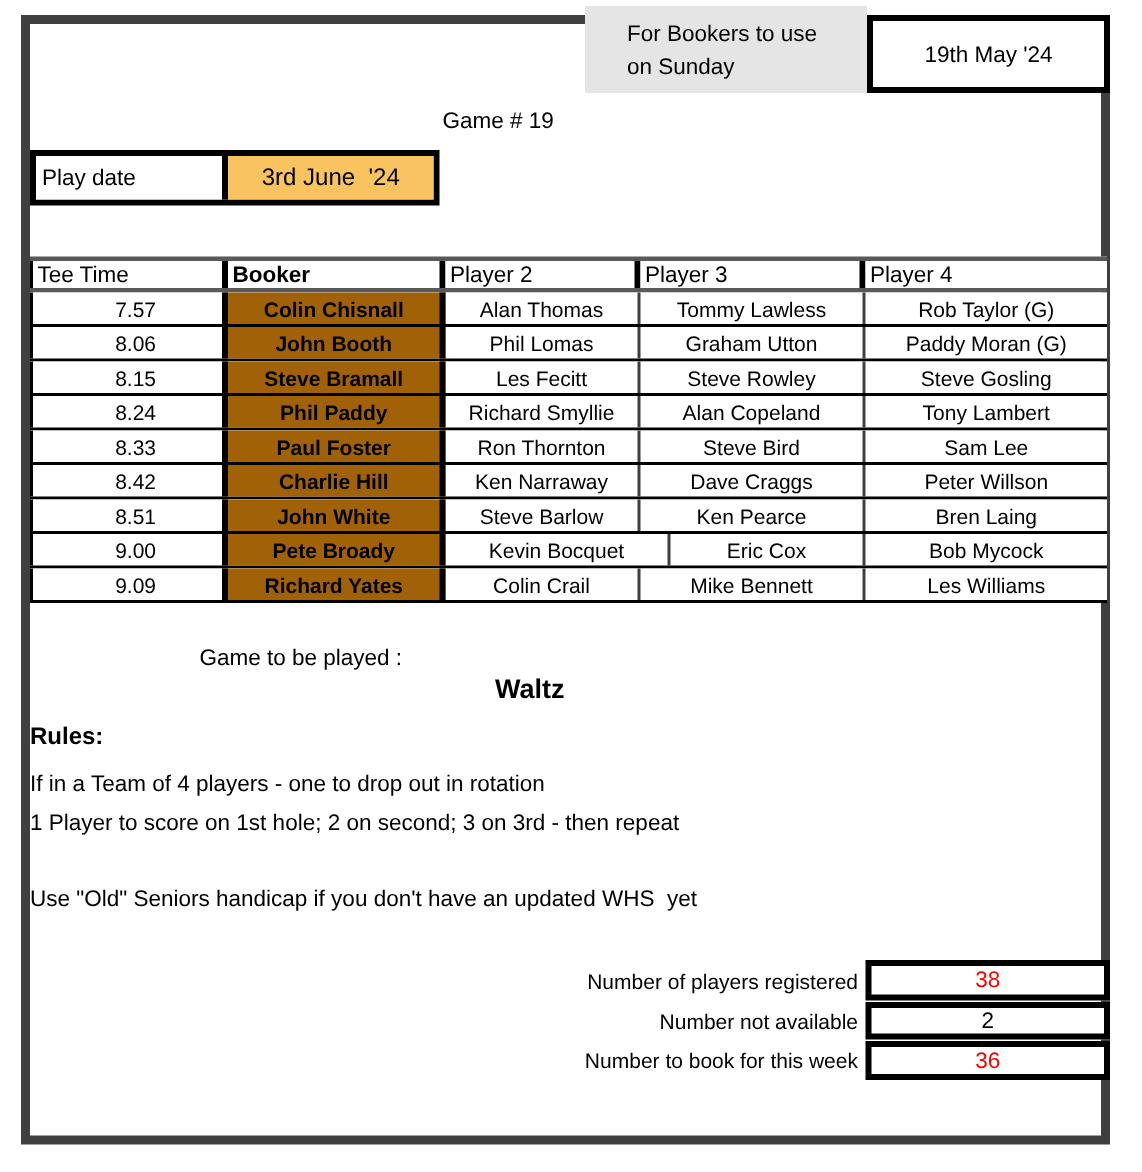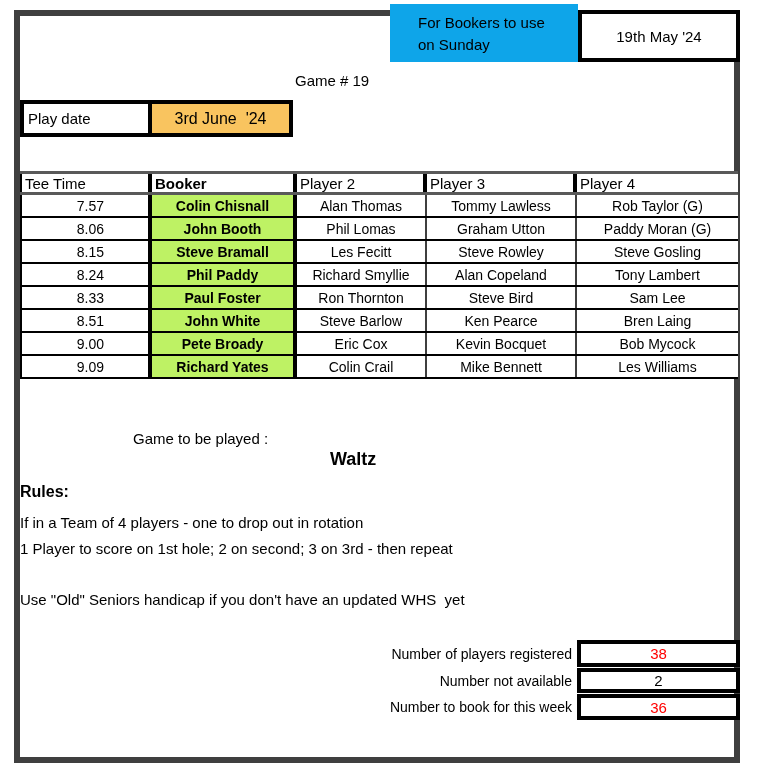--- a/index.html
+++ b/index.html
@@ -5,21 +5,21 @@
   * { margin:0; padding:0; box-sizing:border-box; }
   html,body { width:761px; height:781px; background:#ffffff;
               font-family:"Liberation Sans", sans-serif; color:#000; }
   .sheet { position:relative; width:761px; height:781px; overflow:hidden; }
 
   .page-border { position:absolute; left:14px; top:10px; width:726px; height:753px;
                  border:6px solid #3f3f3f; }
 
   
   .note-area { position:absolute; left:390px; top:4px; width:188px; height:58px;
-               background:#0ea5e9; padding:8px 0 0 28px; font-size:15px; line-height:22px; z-index:3; }
+               background:#e5e5e5; padding:8px 0 0 28px; font-size:15px; line-height:22px; z-index:3; }
   .datebox { position:absolute; left:578px; top:10px; width:162px; height:52px;
              border:4px solid #000; background:#fff; z-index:4;
              display:flex; align-items:center; justify-content:center; font-size:15px; }
 
   .title    { position:absolute; left:38px;  top:66px; font-size:21px; font-weight:bold; letter-spacing:0.2px; }
   .game-num { position:absolute; left:295px; top:72px; font-size:15px; }
 
   
   .playdate-box { position:absolute; left:20px; top:100px; width:273px; height:37px;
                   border:4px solid #000; display:flex; z-index:2; }
@@ -29,21 +29,21 @@
   .pd-value { flex:1; background:#f9c45f; display:flex; align-items:center; justify-content:center;
               font-size:16px; white-space:pre; }
 
   
   .ttable { position:absolute; left:20px; top:139px; width:718px; }
   .trow { display:flex; height:23px; border-bottom:2px solid #000; background:#fff; }
   .trow.thead { height:24px; border-top:3px solid #595959; border-bottom:3px solid #595959;margin-top:32px; }
   .cell { display:flex; align-items:center; font-size:14px; overflow:hidden; }
   .c-tee    { width:128px; border-left:2px solid #000; justify-content:flex-end; padding-right:44px; }
   .c-booker { width:149px; border-left:4px solid #000; border-right:4px solid #000;
-              justify-content:center; font-weight:bold; background:#bef264; }
+              justify-content:center; font-weight:bold; background:#a16207; }
   .c-p2 { width:130px; border-right:2px solid #3f3f3f; justify-content:center; }
   .c-p3 { width:150px; border-right:2px solid #3f3f3f; justify-content:center; }
   .c-p4 { flex:1; justify-content:center; }
   .thead .cell { font-size:15px; justify-content:flex-start; padding-left:3px; background:#fff; }
   .thead .c-tee { padding-right:0; }
   .thead .c-booker { font-weight:bold; }
   .thead .c-p2, .thead .c-p3 { border-right:4px solid #000; }
 
   
   .game-label { position:absolute; left:133px; top:430px; font-size:15px; white-space:pre; }
@@ -128,31 +128,38 @@
       <div class="cell c-p4">Tony Lambert</div>
     </div>
     <div class="trow">
       <div class="cell c-tee">8.33</div>
       <div class="cell c-booker">Paul Foster</div>
       <div class="cell c-p2">Ron Thornton</div>
       <div class="cell c-p3">Steve Bird</div>
       <div class="cell c-p4">Sam Lee</div>
     </div>
     <div class="trow">
+      <div class="cell c-tee">8.42</div>
+      <div class="cell c-booker">Charlie Hill</div>
+      <div class="cell c-p2">Ken Narraway</div>
+      <div class="cell c-p3">Dave Craggs</div>
+      <div class="cell c-p4">Peter Willson</div>
+    </div>
+    <div class="trow">
       <div class="cell c-tee">8.51</div>
       <div class="cell c-booker">John White</div>
       <div class="cell c-p2">Steve Barlow</div>
       <div class="cell c-p3">Ken Pearce</div>
       <div class="cell c-p4">Bren Laing</div>
     </div>
     <div class="trow">
       <div class="cell c-tee">9.00</div>
       <div class="cell c-booker">Pete Broady</div>
+      <div class="cell c-p3">Kevin Bocquet</div>
       <div class="cell c-p2">Eric Cox</div>
-      <div class="cell c-p3">Kevin Bocquet</div>
       <div class="cell c-p4">Bob Mycock</div>
     </div>
     <div class="trow">
       <div class="cell c-tee">9.09</div>
       <div class="cell c-booker">Richard Yates</div>
       <div class="cell c-p2">Colin Crail</div>
       <div class="cell c-p3">Mike Bennett</div>
       <div class="cell c-p4">Les Williams</div>
     </div>
   </div>

